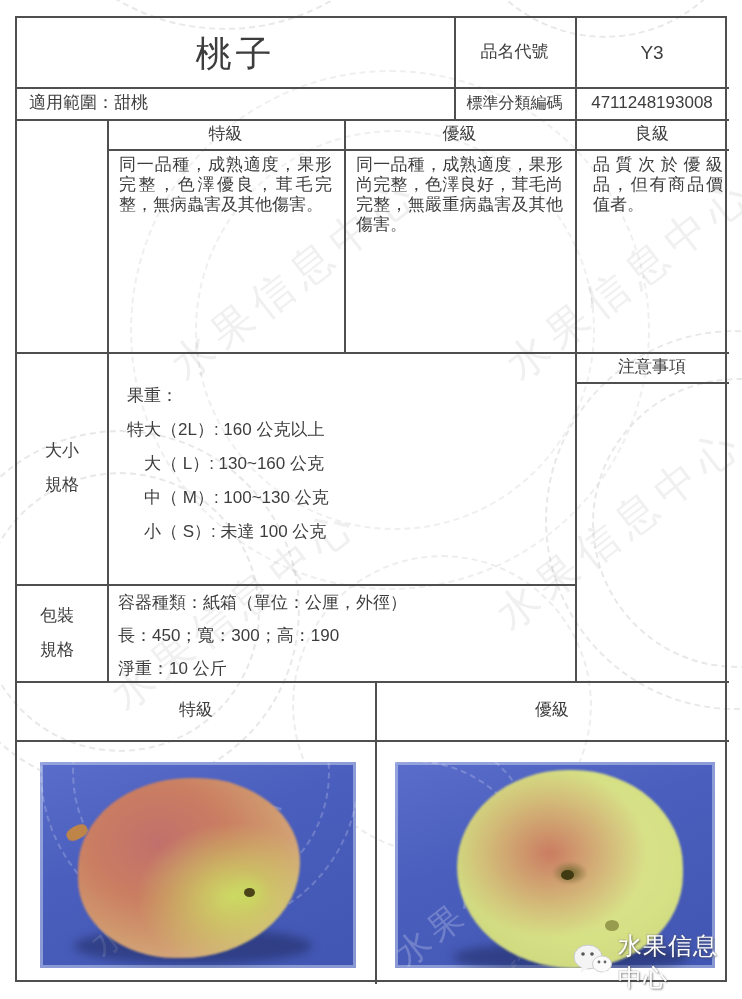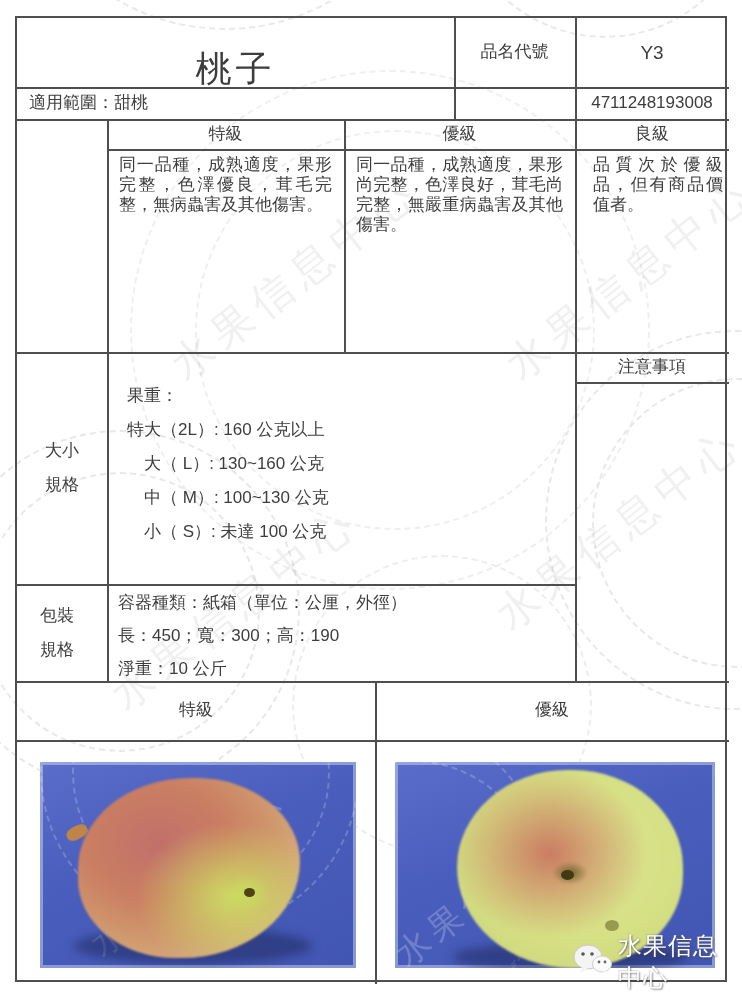--- a/index.html
+++ b/index.html
@@ -73,25 +73,26 @@
     <div class="hl" style="top:566px;left:0;width:558px;"></div>
     <div class="hl" style="top:663px;left:0;width:712px;"></div>
     <div class="hl" style="top:722px;left:0;width:712px;"></div>
 
     <div class="vl" style="left:437px;top:0;height:101px;"></div>
     <div class="vl" style="left:558px;top:0;height:663px;"></div>
     <div class="vl" style="left:90px;top:101px;height:562px;"></div>
     <div class="vl" style="left:327px;top:101px;height:233px;"></div>
     <div class="vl" style="left:358px;top:663px;height:303px;"></div>
 
-    <div class="cell c title-cell" style="left:0;top:16px;width:437px;height:69px;">桃子</div>
+    <div class="cell c title-cell" style="left:0;top:1px;width:437px;height:69px;">桃子</div>
     <div class="cell c" style="left:437px;top:0;width:121px;height:69px;">品名代號</div>
     <div class="cell c" style="left:558px;top:0;width:154px;height:69px;font-size:19px;">Y3</div>
 
     <div class="cell l" style="left:0;top:69px;width:437px;height:32px;padding-left:12px;">適用範圍：甜桃</div>
+    <div class="cell c" style="left:437px;top:69px;width:121px;height:32px;font-size:16px;">標準分類編碼</div>
     <div class="cell c" style="left:558px;top:69px;width:154px;height:32px;">4711248193008</div>
 
     <div class="cell c" style="left:90px;top:101px;width:237px;height:30px;">特級</div>
     <div class="cell c" style="left:327px;top:101px;width:231px;height:30px;">優級</div>
     <div class="cell c" style="left:558px;top:101px;width:154px;height:30px;">良級</div>
 
     <div class="cell" style="left:90px;top:131px;width:237px;height:203px;align-items:flex-start;">
       <span class="qtext">同一品種，成熟適度，果形完整，色澤優良，茸毛完整，無病蟲害及其他傷害。</span>
     </div>
     <div class="cell" style="left:327px;top:131px;width:231px;height:203px;align-items:flex-start;">

